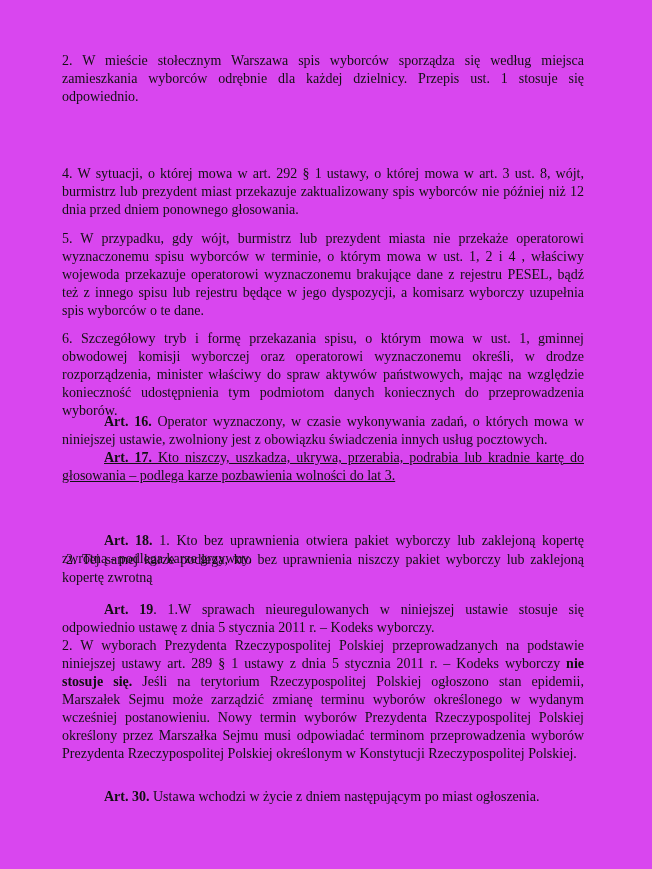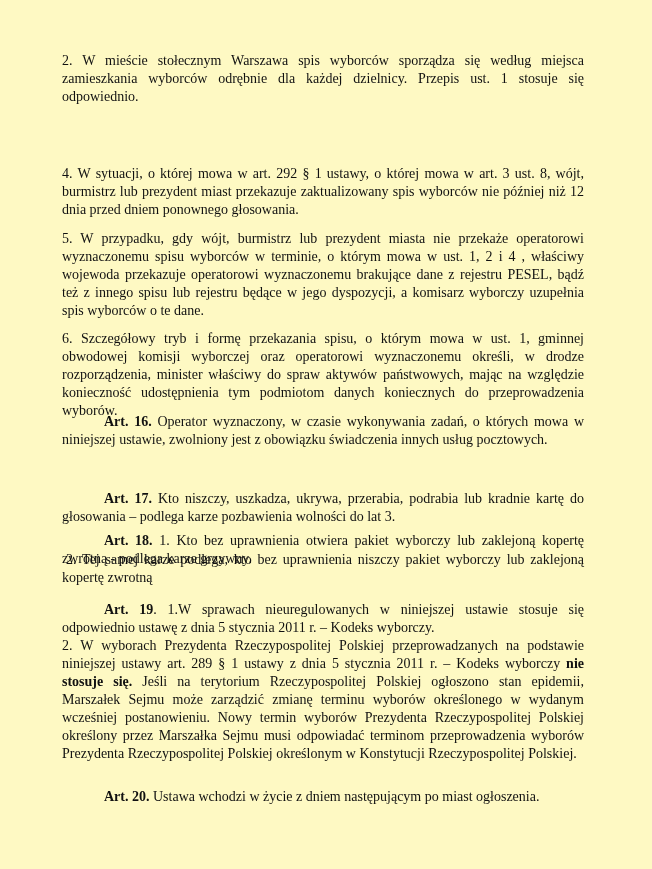--- a/index.html
+++ b/index.html
@@ -1,20 +1,20 @@
 <!DOCTYPE html>
 <html><head>
 <meta charset="utf-8">
 <style>
   html, body { margin: 0; padding: 0; background: #ffffff; }
   body { width: 652px; height: 869px; overflow: hidden; }
   .page {
     position: relative;
     width: 652px; height: 869px;
-    background: #fef9c3;
+    background: #d946ef;
     font-family: "Liberation Serif", serif;
     font-size: 14px;
     line-height: 18px;
     color: #111111;
   }
   .para {
     position: absolute;
     left: 62px;
     width: 522px;
     margin: 0;
@@ -34,25 +34,25 @@
 
 
   <p class="para" style="top:165px;">4. W sytuacji, o której mowa w art. 292 § 1 ustawy, o której mowa w art. 3 ust. 8, wójt, burmistrz lub prezydent miast przekazuje zaktualizowany spis wyborców nie później niż 12 dnia przed dniem ponownego głosowania.</p>
 
   <p class="para" style="top:230px;">5. W przypadku, gdy wójt, burmistrz lub prezydent miasta nie przekaże operatorowi wyznaczonemu spisu wyborców w terminie, o którym mowa w ust. 1, 2 i 4 , właściwy wojewoda przekazuje operatorowi wyznaczonemu brakujące dane z rejestru PESEL, bądź też z innego spisu lub rejestru będące w jego dyspozycji, a komisarz wyborczy uzupełnia spis wyborców o te dane.</p>
 
   <p class="para" style="top:330px;">6. Szczegółowy tryb i formę przekazania spisu, o którym mowa w ust. 1, gminnej obwodowej komisji wyborczej oraz operatorowi wyznaczonemu określi, w drodze rozporządzenia, minister właściwy do spraw aktywów państwowych, mając na względzie konieczność udostępnienia tym podmiotom danych koniecznych do przeprowadzenia wyborów.</p>
 
   <p class="para" style="top:413px;"><span class="indent"></span><b>Art. 16.</b><span> Operator wyznaczony, w czasie wykonywania zadań, o których mowa w niniejszej ustawie, zwolniony jest z obowiązku świadczenia innych usług pocztowych.</span></p>
 
-  <p class="para" style="top:490px;"><span class="indent"></span><b>Art. 17.</b><span> Kto niszczy, uszkadza, ukrywa, przerabia, podrabia lub kradnie kartę do głosowania – podlega karze pozbawienia wolności do lat 3.</span></p>
+  <p class="para" style="top:449px;text-decoration:underline;"><span class="indent"></span><b>Art. 17.</b><span> Kto niszczy, uszkadza, ukrywa, przerabia, podrabia lub kradnie kartę do głosowania – podlega karze pozbawienia wolności do lat 3.</span></p>
 
   <p class="para" style="top:532px;"><span class="indent"></span><b>Art. 18.</b><span> 1. Kto bez uprawnienia otwiera pakiet wyborczy lub zaklejoną kopertę zwrotną - podlega karze grzywny.</span></p>
 
   <p class="para" style="top:551px;"><span class="lead-space"></span><span>2. Tej samej karze podlega, kto bez uprawnienia niszczy pakiet wyborczy lub zaklejoną kopertę zwrotną</span></p>
 
   <p class="para" style="top:601px;"><span class="indent"></span><b>Art. 19</b><span>. 1.W sprawach nieuregulowanych w niniejszej ustawie stosuje się odpowiednio ustawę z dnia 5 stycznia 2011 r. – Kodeks wyborczy.</span></p>
 
   <p class="para" style="top:637px;"><span>2. W wyborach Prezydenta Rzeczypospolitej Polskiej przeprowadzanych na podstawie niniejszej ustawy art. 289 § 1 ustawy z dnia 5 stycznia 2011 r. – Kodeks wyborczy </span><b>nie stosuje się.</b><span> Jeśli na terytorium Rzeczypospolitej Polskiej ogłoszono stan epidemii, Marszałek Sejmu może zarządzić zmianę terminu wyborów określonego w wydanym wcześniej postanowieniu. Nowy termin wyborów Prezydenta Rzeczypospolitej Polskiej określony przez Marszałka Sejmu musi odpowiadać terminom przeprowadzenia wyborów Prezydenta Rzeczypospolitej Polskiej określonym w Konstytucji Rzeczypospolitej Polskiej.</span></p>
 
-  <p class="para" style="top:788px;"><span class="indent"></span><b>Art. 20.</b><span> Ustawa wchodzi w życie z dniem następującym po miast ogłoszenia.</span></p>
+  <p class="para" style="top:788px;"><span class="indent"></span><b>Art. 30.</b><span> Ustawa wchodzi w życie z dniem następującym po miast ogłoszenia.</span></p>
 
 </div>
 
 </body></html>

